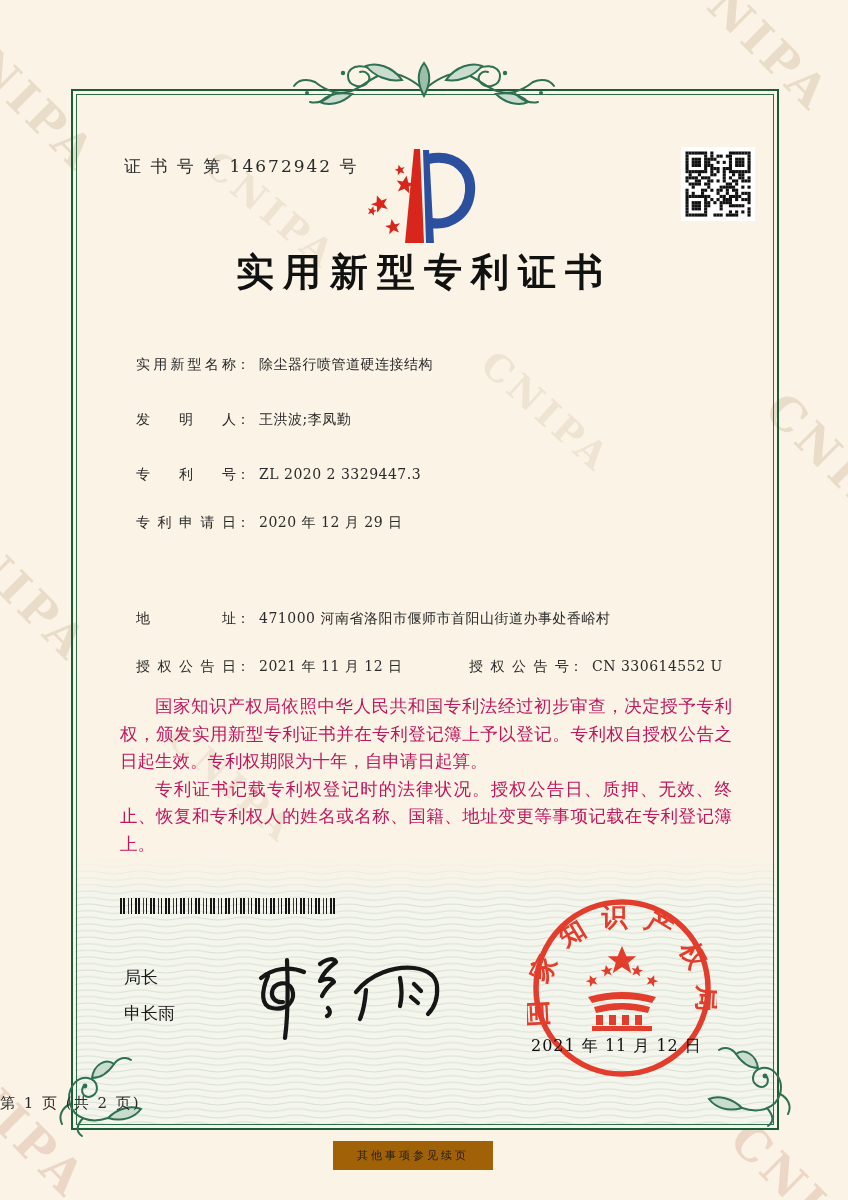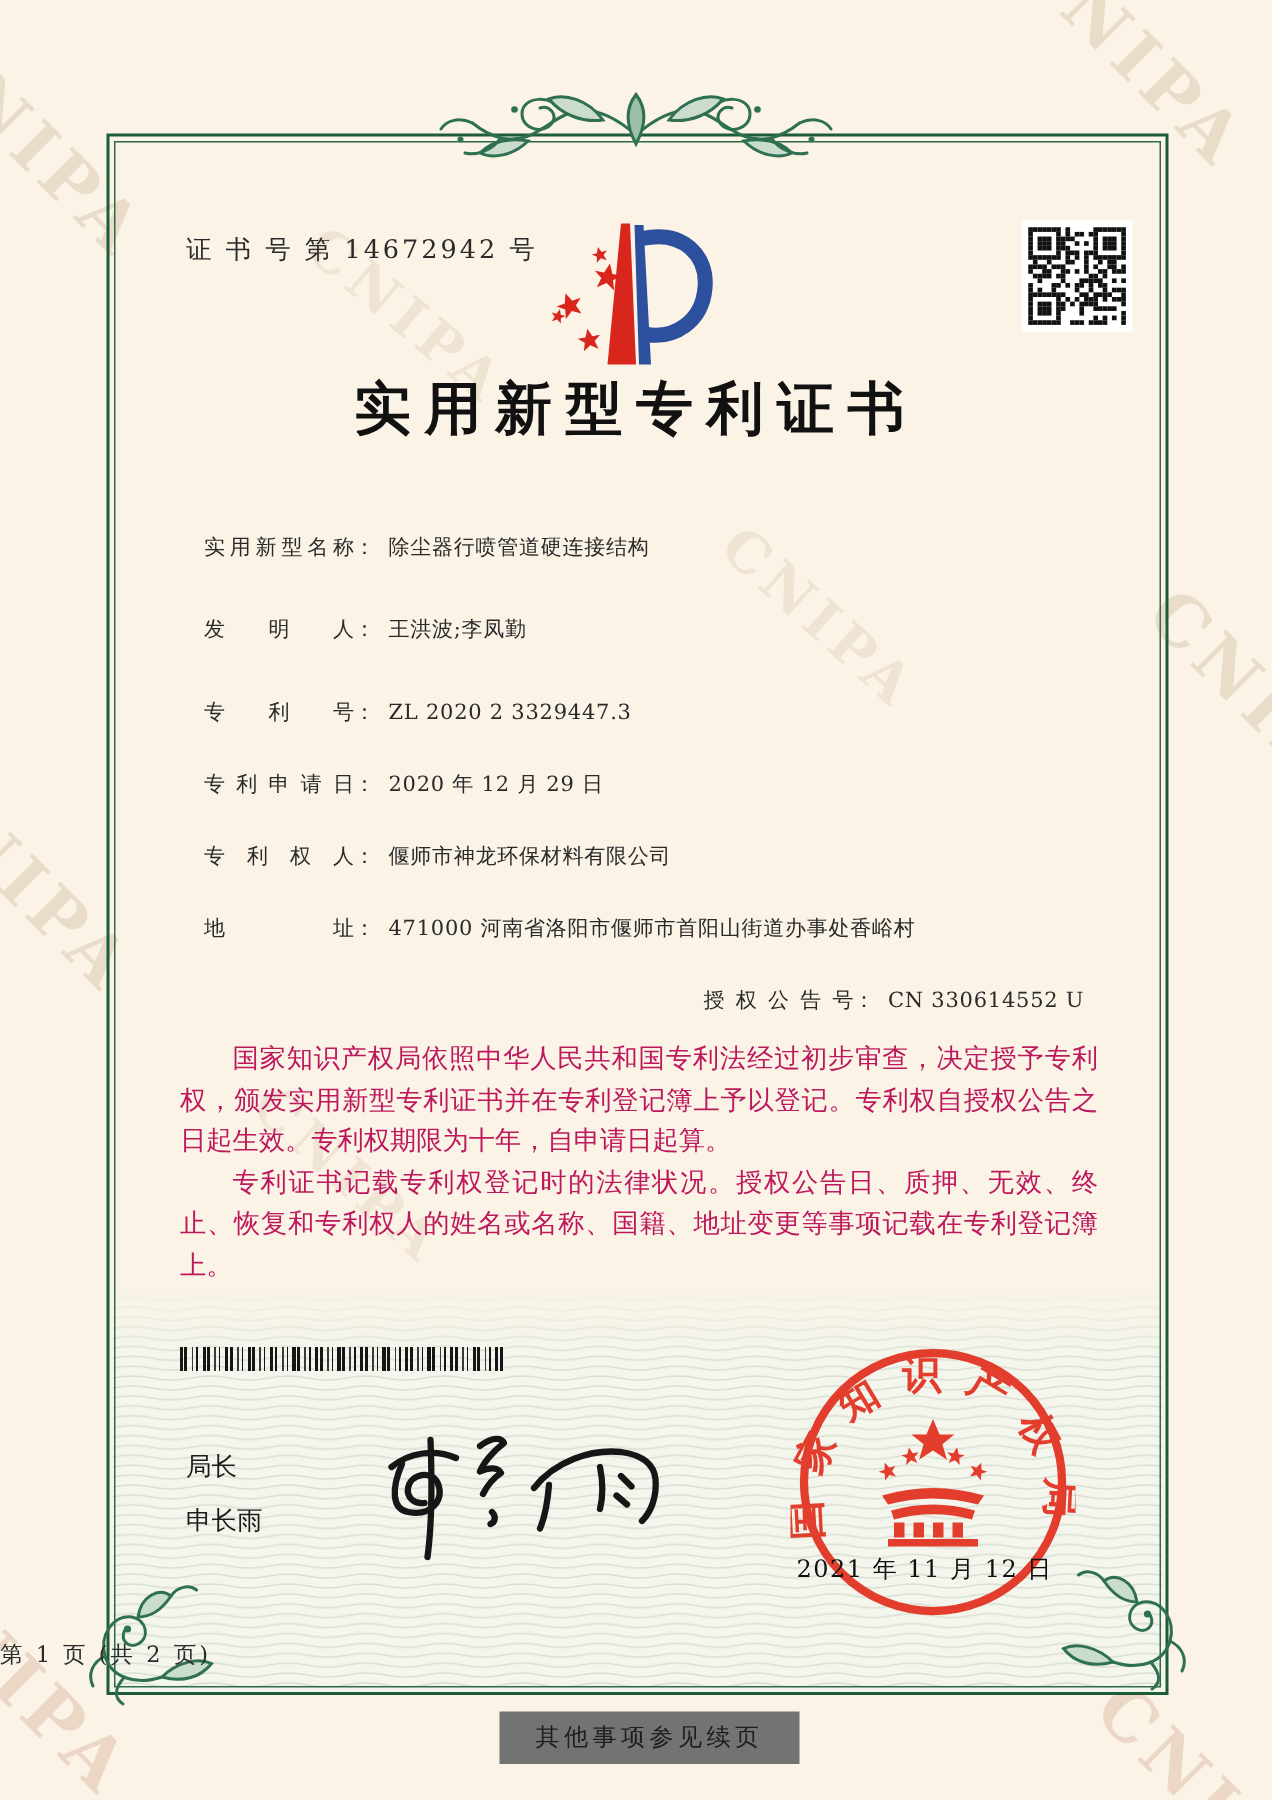--- a/index.html
+++ b/index.html
@@ -56,21 +56,21 @@
       #3a3a3a 8px 9px, rgba(0,0,0,0) 9px 11px,
       #151515 11px 12px, rgba(0,0,0,0) 12px 15px);
   }
   .director { position:absolute; left:124px; z-index:4; font-family:"DejaVu Sans","Liberation Sans",sans-serif; font-size:17px; color:#1c1c1c; }
   .sig { position:absolute; left:228px; top:926px; z-index:5; }
   .seal { position:absolute; left:527px; top:893px; z-index:5; opacity:0.93; }
   .seal-date { position:absolute; left:531px; top:1036px; width:190px; z-index:6; font-size:16px; color:#101010; letter-spacing:1px; white-space:nowrap; }
   .page-num { position:absolute; left:0; right:0; top:1094px; font-size:15px; letter-spacing:2px; z-index:4; }
   .cont-note {
     position:absolute; left:333px; top:1141px; z-index:4;
-    background:#737373; padding:7px 24px; font-size:16px; letter-spacing:3px; color:#1e1e1e;
+    background:#a16207; padding:7px 24px; font-size:11px; letter-spacing:3px; color:#1e1e1e;
   }
 </style>
 </head>
 <body>
 
 <div class="page">
 
   <div class="wm" style="left:-28px; top:8px;  font-size:46px; transform:rotate(45deg);">CNIPA</div>
   <div class="wm" style="left:706px; top:-52px; font-size:46px; transform:rotate(45deg);">CNIPA</div>
   <div class="wm" style="left:224px; top:142px; font-size:37px; transform:rotate(40deg); color:rgba(199,174,140,0.22);">CNIPA</div>
@@ -404,27 +404,27 @@
   </div>
   <div class="frow" style="top:411px;">
     <span class="flabel">发明人</span><span class="fcolon">：</span><span class="fvalue">王洪波;李凤勤</span>
   </div>
   <div class="frow" style="top:466px;">
     <span class="flabel">专利号</span><span class="fcolon">：</span><span class="fvalue">ZL 2020 2 3329447.3</span>
   </div>
   <div class="frow" style="top:514px;">
     <span class="flabel">专利申请日</span><span class="fcolon">：</span><span class="fvalue">2020 年 12 月 29 日</span>
   </div>
-  <div class="frow" style="top:562px;">
-    <span class="flabel">专利权人</span><span class="fcolon">：</span><span class="fvalue">偃师市神龙环保材料有限公司</span>
-  </div>
   <div class="frow" style="top:610px;">
     <span class="flabel">地址</span><span class="fcolon">：</span><span class="fvalue">471000  河南省洛阳市偃师市首阳山街道办事处香峪村</span>
   </div>
   <div class="frow" style="top:658px; width:640px;">
+    <span>
+      <span class="flabel">授权公告日</span><span class="fcolon">：</span><span class="fvalue">2021 年 11 月 12 日</span>
+    </span>
     <span class="grant2">
       <span class="flabel">授权公告号</span><span class="fcolon">：</span><span class="fvalue">CN 330614552 U</span>
     </span>
   </div>
 
   <div class="body-text">
     <p>国家知识产权局依照中华人民共和国专利法经过初步审查，决定授予专利权，颁发实用新型专利证书并在专利登记簿上予以登记。专利权自授权公告之日起生效。专利权期限为十年，自申请日起算。</p>
     <p>专利证书记载专利权登记时的法律状况。授权公告日、质押、无效、终止、恢复和专利权人的姓名或名称、国籍、地址变更等事项记载在专利登记簿上。</p>
   </div>
 

